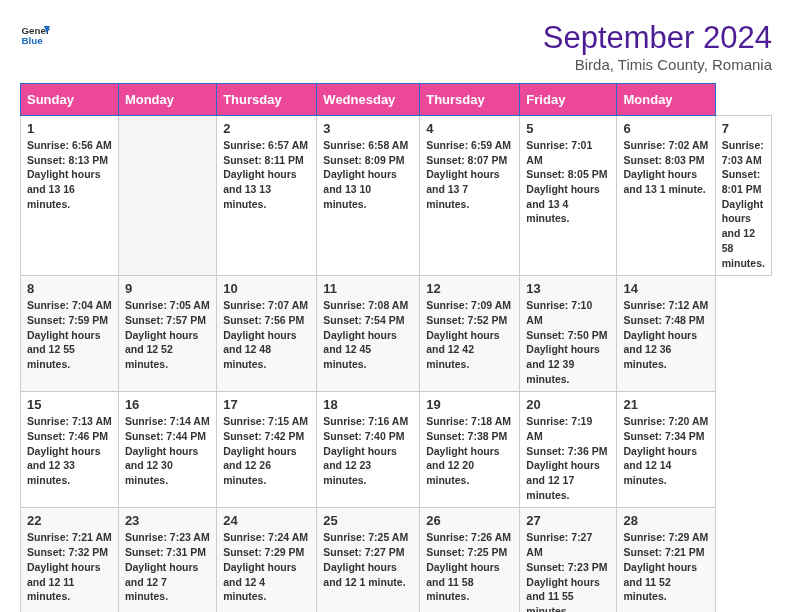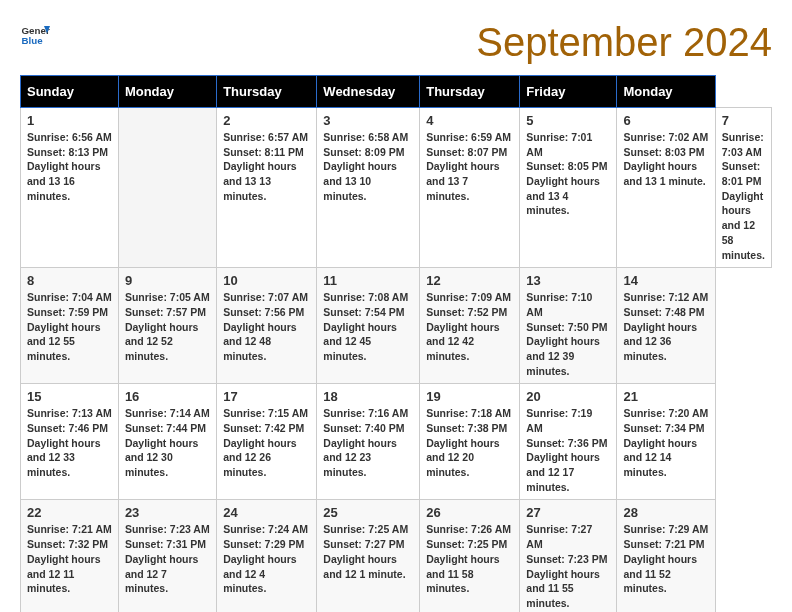--- a/index.html
+++ b/index.html
@@ -22,35 +22,35 @@
       gap: 4px;
     }
     .logo-icon {
       width: 30px;
       height: 30px;
     }
     .title-section {
       text-align: right;
     }
     .month-title {
-      font-size: 40px;
+      font-size: 31px;
       font-weight: normal;
-      color: #a16207;
+      color: #4c1d95;
     }
     .subtitle {
       font-size: 15px;
       color: #555;
     }
     table {
       width: 100%;
       border-collapse: collapse;
       font-size: 11px;
     }
     thead tr th {
-      background-color: #000000;
+      background-color: #ec4899;
       color: #fff;
       padding: 8px 6px;
       text-align: left;
       font-size: 13px;
       font-weight: bold;
       border: 1px solid #2a6bcc;
     }
     tbody tr td {
       border: 1px solid #ccc;
       padding: 5px 6px;
@@ -85,20 +85,21 @@
 <div class="header-section">
   <div class="logo">
     <svg class="logo-icon" viewBox="0 0 40 40">
       <text x="2" y="18" font-size="13" font-weight="bold" fill="#333">General</text>
       <text x="2" y="32" font-size="13" font-weight="bold" fill="#1a6abf">Blue</text>
       <polygon points="32,8 40,8 36,18" fill="#1a6abf"></polygon>
     </svg>
   </div>
   <div class="title-section">
     <div class="month-title">September 2024</div>
+    <div class="subtitle">Birda, Timis County, Romania</div>
   </div>
 </div>
 
 <table>
   <thead>
     <tr>
       <th>Sunday</th>
       <th>Monday</th>
       <th>Thursday</th>
       <th>Wednesday</th>

